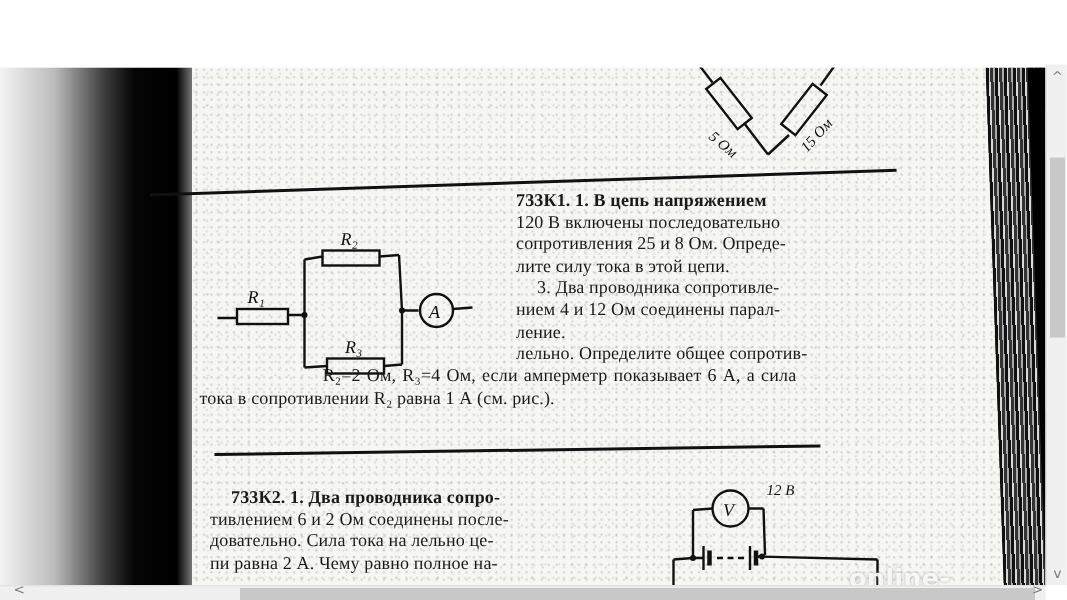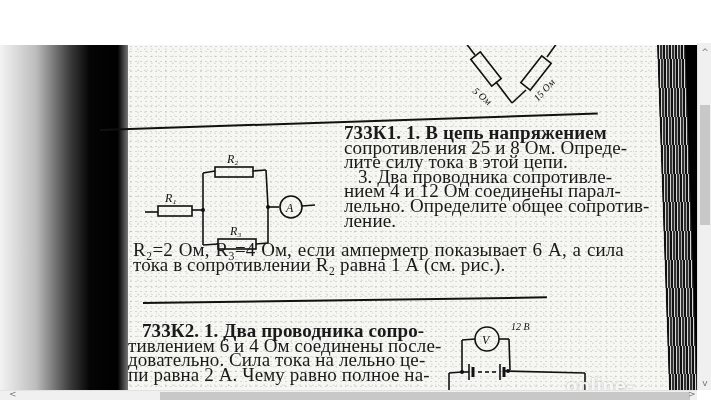--- a/index.html
+++ b/index.html
@@ -17,21 +17,21 @@
     background-size:5px 5px, 7px 7px, 9px 9px; opacity:.7; }
   
   .binding-left { position:absolute; left:0; top:0; width:128px; height:100%;
     background:linear-gradient(90deg, #f3f3f3 0%, #bdbdbd 28%, #3a3a3a 55%, #050505 70%, #000 92%, #777 100%); }
   
   .edge-right { position:absolute; right:0; top:0; width:40px; height:100%;
     background:repeating-linear-gradient(90deg,#111 0 2px,#d8d8d8 2px 3px,#333 3px 5px,#aaa 5px 6px);
     transform:skewX(2deg); transform-origin:top; }
   .edge-right::after { content:""; position:absolute; right:0; top:0; width:12px; height:100%; background:#000; }
   .rule { position:absolute; height:2px; background:#111; transform-origin:left center; }
-  .text { position:absolute; color:#1a1a1a; font-size:19px; line-height:14.6px; letter-spacing:.1px; }
+  .text { position:absolute; color:#1a1a1a; font-size:12px; line-height:14.6px; letter-spacing:.1px; }
   .line { white-space:nowrap; display:block; }
   .ind { padding-left:14px; }
   .circuit svg, .top-fig svg, .volt-fig svg { position:absolute; }
   
   .vscroll { position:absolute; left:697px; top:43px; width:14px; height:347px; background:#f0f0f0; border-left:1px solid #e2e2e2; }
   .vscroll .thumb { position:absolute; left:2px; top:62px; width:10px; height:120px; background:#c8c8c8; }
   .vscroll .arrow { position:absolute; left:0; width:14px; height:14px; font-size:9px; color:#777; text-align:center; line-height:14px;
                     font-family:"DejaVu Sans",sans-serif; }
   .hscroll { position:absolute; left:0; top:390px; width:697px; height:10px; background:#f0f0f0; border-top:1px solid #e2e2e2; }
   .hscroll .thumb { position:absolute; left:160px; top:1px; width:530px; height:8px; background:#c8c8c8; }
@@ -88,38 +88,39 @@
         <circle cx="135" cy="72" r="2" fill="#111"></circle>
         <text x="32" y="67" font-size="12" font-style="italic" fill="#111">R₁</text>
         <text x="94" y="28" font-size="12" font-style="italic" fill="#111">R₂</text>
         <text x="97" y="100" font-size="12" font-style="italic" fill="#111">R₃</text>
         <text x="153" y="77" font-size="12" font-style="italic" fill="#111">A</text>
       </svg>
     </div>
 
     <div class="text" style="left:344px;top:81px;width:270px;">
       <span class="line" style="font-weight:bold;">733К1. 1. В цепь напряжением</span>
+      <span class="line">120 В включены последовательно</span>
       <span class="line">сопротивления 25 и 8 Ом. Опреде-</span>
       <span class="line">лите силу тока в этой цепи.</span>
       <span class="line ind">3. Два проводника сопротивле-</span>
       <span class="line">нием 4 и 12 Ом соединены парал-</span>
+      <span class="line">ление.</span>
       <span class="line">лельно. Определите общее сопротив-</span>
-      <span class="line">ление.</span>
     </div>
 
     <div class="text" style="left:133px;top:198px;width:480px;">
       <span class="line" style="word-spacing:1px;text-align:center;">R₂=2 Ом, R₃=4 Ом, если амперметр показывает 6 А, а сила</span>
       <span class="line">тока в сопротивлении R₂ равна 1 А (см. рис.).</span>
     </div>
 
     <div class="rule" style="left:143px;top:257px;width:404px;transform:rotate(-0.8deg);"></div>
 
-    <div class="text" style="left:128px;top:279px;width:270px;text-align:center;">
+    <div class="text" style="left:140px;top:279px;width:270px;">
       <span class="line ind" style="font-weight:bold;">733К2. 1. Два проводника сопро-</span>
-      <span class="line">тивлением 6 и 4 Ом соединены после-</span>
+      <span class="line">тивлением 6 и 2 Ом соединены после-</span>
       <span class="line">довательно. Сила тока на лельно це-</span>
       <span class="line">пи равна 2 А. Чему равно полное на-</span>
     </div>
 
     <div class="volt-fig">
       <svg width="180" height="80" style="left:445px;top:275px" viewBox="0 0 180 80">
         <g stroke="#111" stroke-width="1.6" fill="none">
           <circle cx="42" cy="19" r="12"></circle>
           <line x1="30" y1="19" x2="17" y2="20"></line>
           <line x1="17" y1="20" x2="17" y2="52"></line>

